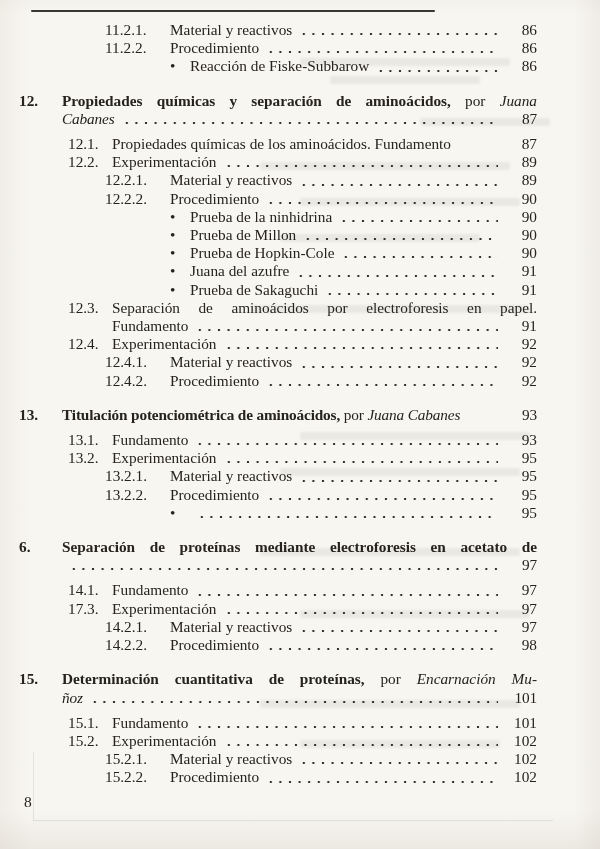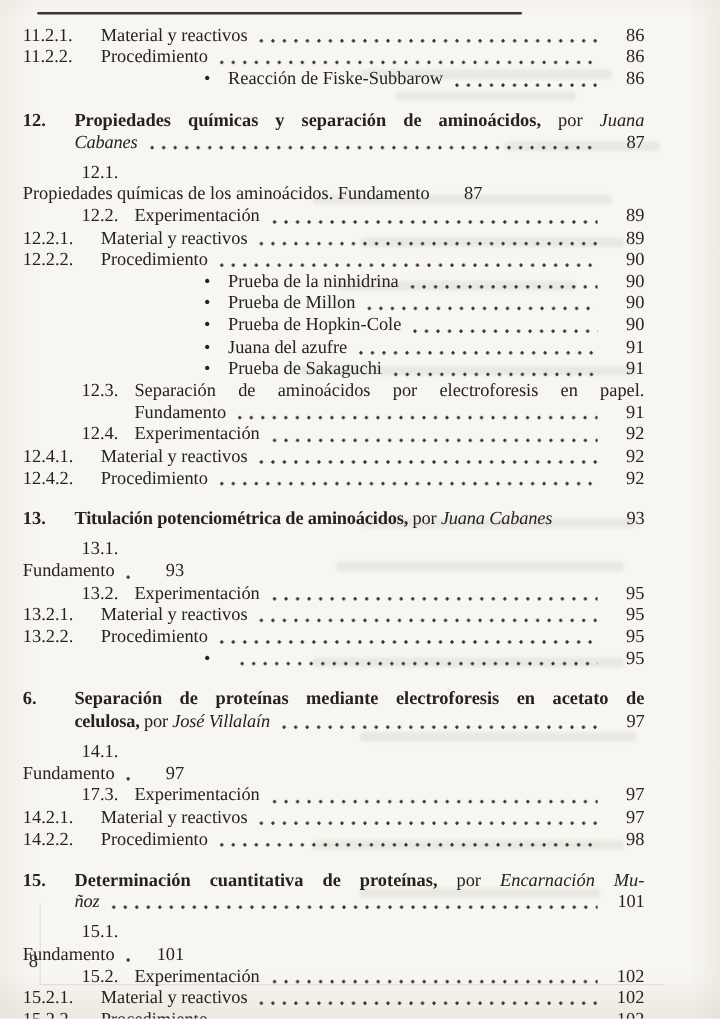--- a/index.html
+++ b/index.html
@@ -17,25 +17,25 @@
   }
   .toc{
     position:absolute;left:0;right:0;top:21px;
     padding:0 63px 0 19px;
     font-size:15.3px;line-height:18.2px;
   }
   .row{display:flex;align-items:flex-start;}
   .row .num{flex:0 0 auto;}
   .row.chapter .num{width:43px;font-weight:bold;}
   .row.sub1 .num{margin-left:49px;width:44px;}
-  .row.sub2 .num{width:65px;}
+  .row.sub2 .num{margin-left:86px;width:65px;}
   .row.bullet .marker{flex:0 0 20px;margin-left:151px;}
   .content{flex:1 1 auto;min-width:0;}
   .mt-lg{margin-top:16px;}
-  .mt-sm{margin-top:7px;flex-direction:column;}
+  .mt-sm{margin-top:7px;}
   .line{display:flex;align-items:baseline;}
   .line.justify{display:block;text-align:justify;text-align-last:justify;}
   .segs{white-space:pre-wrap;}
   .line:not(.justify) .segs{flex:0 1 auto;white-space:nowrap;}
   .s-bold{font-weight:bold;}
   .s-italic{font-style:italic;}
   .s-plain{font-weight:normal;font-style:normal;}
   .chapter .line:not(.justify){letter-spacing:-0.15px;}
   .dots{
     flex:1 1 auto;height:6px;align-self:flex-end;
@@ -315,21 +315,20 @@
             <span class="dots"></span>
             <span class="page-ref">95</span>
           </div>
         </div>
       </div>
       <div class="row chapter mt-lg">
         <span class="num">6.</span>
         <div class="content">
           <div class="line justify"><span class="segs"><span class="s-bold">Separación de proteínas mediante electroforesis en acetato de</span></span></div>
           <div class="line">
-            <span class="segs"><span class="s-bold">celulosa,</span><span class="s-plain"> por </span><span class="s-italic">José Villalaín</span></span>
             <span class="dots"></span>
             <span class="page-ref">97</span>
           </div>
         </div>
       </div>
       <div class="row sub1 mt-sm">
         <span class="num">14.1.</span>
         <div class="content">
           <div class="line">
             <span class="segs"><span class="s-plain">Fundamento</span></span>

